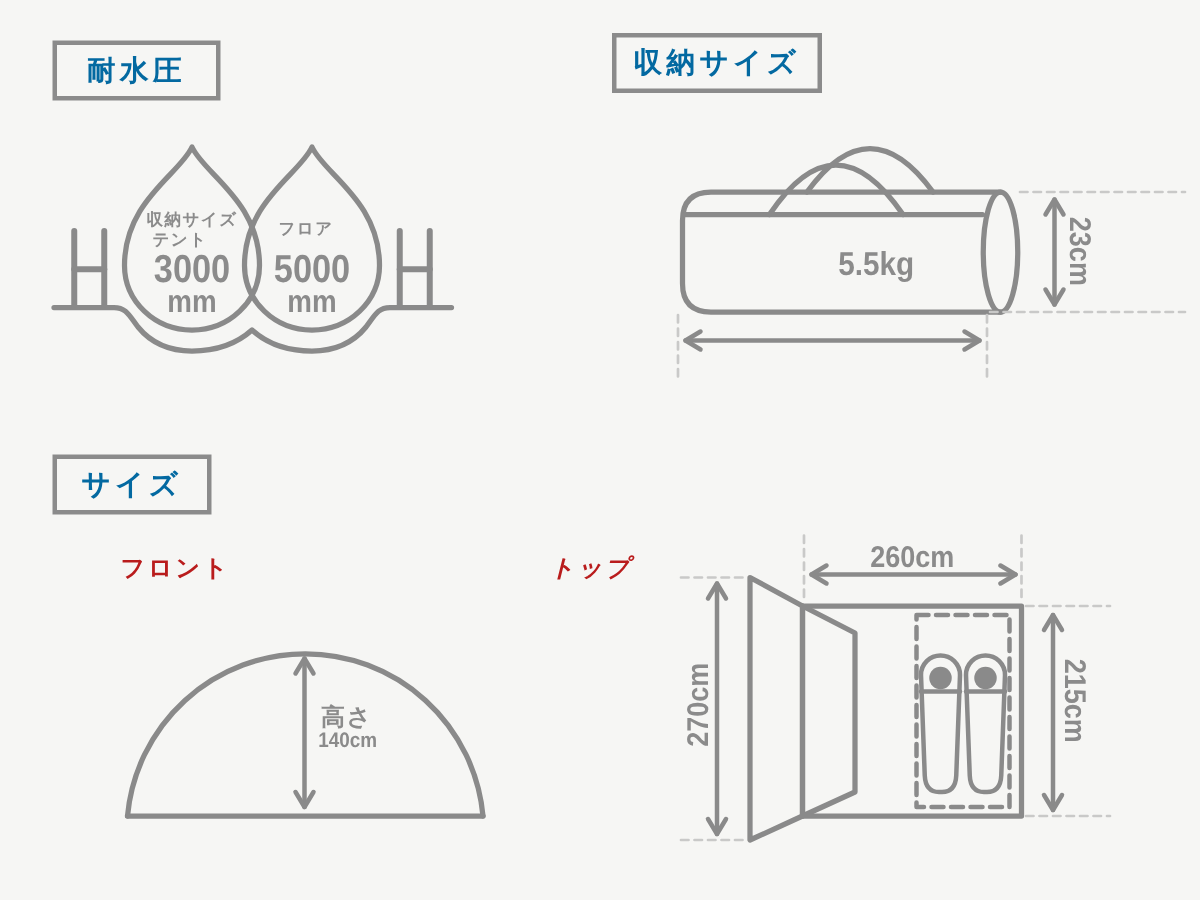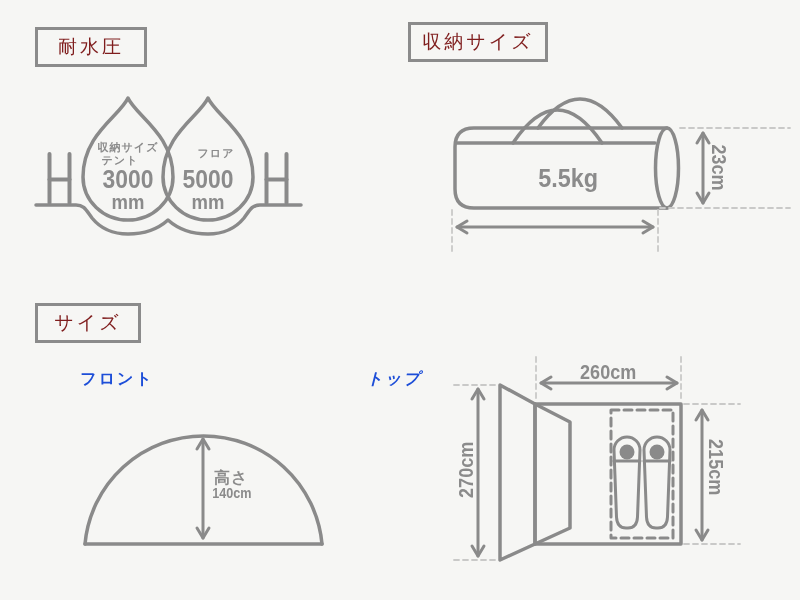--- a/index.html
+++ b/index.html
@@ -6,25 +6,25 @@
   .canvas{
     position:relative;width:800px;height:600px;overflow:hidden;
     background:#f6f6f4;
     font-family:"Liberation Sans",sans-serif;
     color:#8b8b8b;
   }
   .abs{position:absolute;}
   .flexc{display:flex;align-items:center;justify-content:center;}
   .titlebox{
     border:3px solid #8b8b8b;
-    font-weight:normal;font-size:19px;letter-spacing:3px;
-    color:#7f1d1d;background:transparent;
+    font-weight:bold;font-size:19px;letter-spacing:3px;
+    color:#0369a1;background:transparent;
     display:flex;align-items:center;justify-content:center;
   }
-  .seclabel{font-weight:bold;font-size:16px;letter-spacing:2px;color:#1d4ed8;text-align:center;}
+  .seclabel{font-weight:bold;font-size:16px;letter-spacing:2px;color:#b91c1c;text-align:center;}
   .small-jp{font-weight:bold;font-size:11px;letter-spacing:1px;color:#8b8b8b;text-align:center;line-height:13px;}
   .bignum{font-weight:bold;color:#8b8b8b;text-align:center;transform:scaleX(.88);}
   .dim{font-weight:bold;font-size:20px;color:#8b8b8b;text-align:center;letter-spacing:0px;}
   .dim>span{display:inline-block;transform:scaleX(.9);}
   .rot90{transform:rotate(90deg);}
   .rotm90{transform:rotate(-90deg);}
   svg{position:absolute;left:0;top:0;}
 </style>
 </head>
 <body>
@@ -132,25 +132,25 @@
 
   <div class="abs titlebox" style="left:35px;top:27px;width:106px;height:34px;">耐水圧</div>
   <div class="abs titlebox" style="left:35px;top:303px;width:100px;height:34px;">サイズ</div>
   <div class="abs titlebox" style="left:408px;top:22px;width:134px;height:34px;">収納サイズ</div>
 
   <div class="abs small-jp" style="left:88px;top:141px;width:80px;">収納サイズ</div>
   <div class="abs small-jp" style="left:88px;top:154px;width:64px;">テント</div>
   <div class="abs bignum" style="left:88px;top:166px;width:80px;font-size:26px;line-height:26px;">3000</div>
   <div class="abs bignum" style="left:88px;top:191px;width:80px;font-size:21px;line-height:21px;">mm</div>
 
-  <div class="abs small-jp" style="left:176px;top:147px;width:80px;">フロア</div>
+  <div class="abs small-jp" style="left:164px;top:147px;width:80px;">フロア</div>
   <div class="abs bignum" style="left:168px;top:166px;width:80px;font-size:26px;line-height:26px;">5000</div>
   <div class="abs bignum" style="left:168px;top:191px;width:80px;font-size:21px;line-height:21px;">mm</div>
 
-  <div class="abs dim" style="left:518px;top:163px;width:100px;font-size:26px;"><span>5.5kg</span></div>
+  <div class="abs dim" style="left:534px;top:163px;width:100px;font-size:22px;"><span>5.5kg</span></div>
   <div class="abs dim flexc rot90" style="left:684px;top:156px;width:70px;height:24px;">
       <span>23cm</span>
     </div>
 
   <div class="abs seclabel" style="left:67px;top:369px;width:100px;">フロント</div>
   <div class="abs seclabel" style="left:344px;top:369px;width:100px;font-style:italic;">トップ</div>
 
   <div class="abs" style="left:214px;top:468px;font-size:16px;font-weight:bold;letter-spacing:1px;">高さ</div>
   <div class="abs dim" style="left:210px;top:485px;width:70px;font-size:14px;text-align:left;"><span>140cm</span></div>
 

